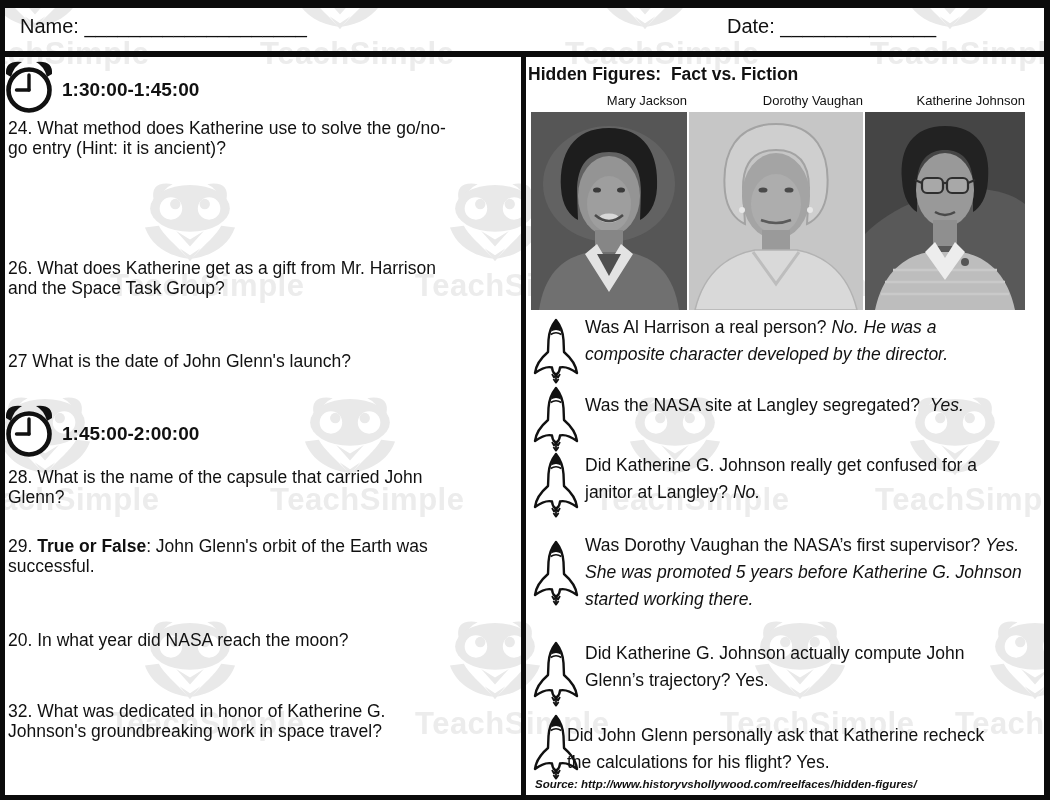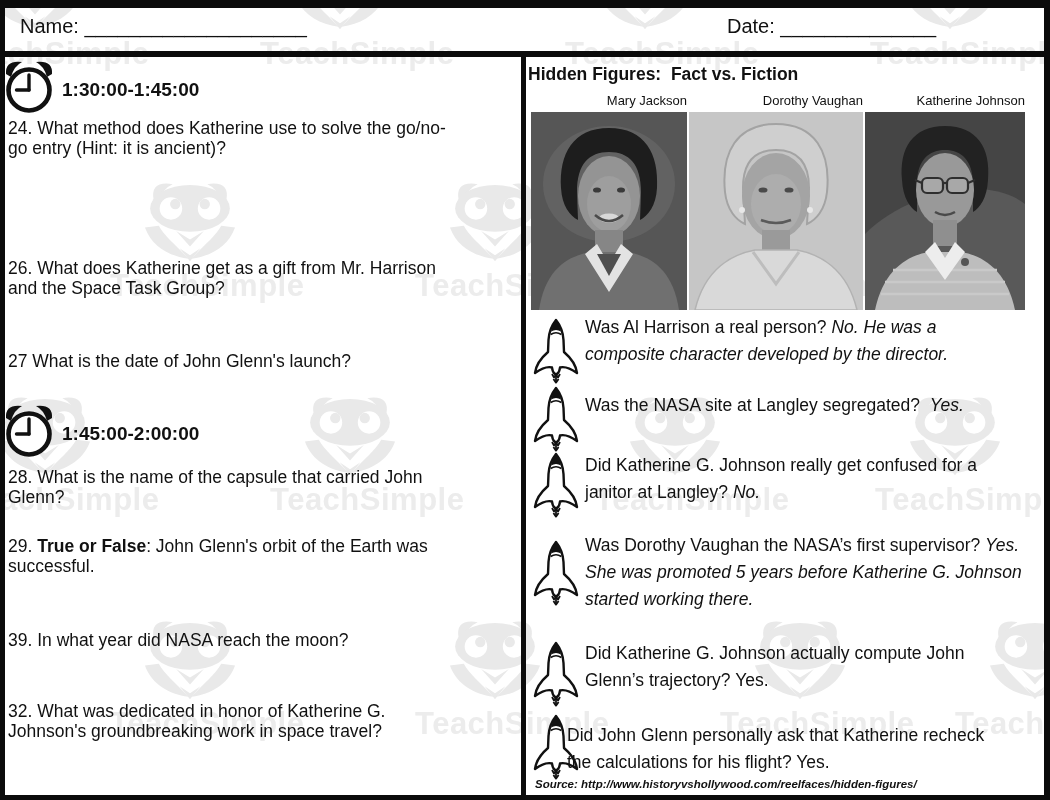--- a/index.html
+++ b/index.html
@@ -178,21 +178,21 @@
 
   <svg class="clock" style="left:2px;top:402px" width="54" height="56" viewBox="0 0 54 56">
       <use href="#clocksym"></use>
     </svg>
   <div class="time" style="left:62px;top:423px">1:45:00-2:00:00</div>
 
   <div class="q" style="left:8px;top:467px;width:492px"><span>28. What is the name of the capsule that carried John
 Glenn?</span><b></b><span></span></div>
   <div class="q" style="left:8px;top:536px;width:492px"><span>29. </span><b>True or False</b><span>: John Glenn's orbit of the Earth was
 successful.</span></div>
-  <div class="q" style="left:8px;top:630px;width:492px"><span>39. In what year did NASA reach the moon?</span><b></b><span></span></div>
+  <div class="q" style="left:8px;top:630px;width:492px"><span>20. In what year did NASA reach the moon?</span><b></b><span></span></div>
   <div class="q" style="left:8px;top:701px;width:492px"><span>32. What was dedicated in honor of Katherine G.
 Johnson's groundbreaking work in space travel?</span><b></b><span></span></div>
 
   <div class="title" style="left:528px;top:64px;width:514px">Hidden Figures:  Fact vs. Fiction</div>
 
   <div class="plabel" style="left:531px;top:93px;width:156px">Mary Jackson</div>
   <div class="plabel" style="left:689px;top:93px;width:174px">Dorothy Vaughan</div>
   <div class="plabel" style="left:865px;top:93px;width:160px">Katherine Johnson</div>
 
   <div class="photo" style="left:531px;top:112px;width:156px;height:198px">

